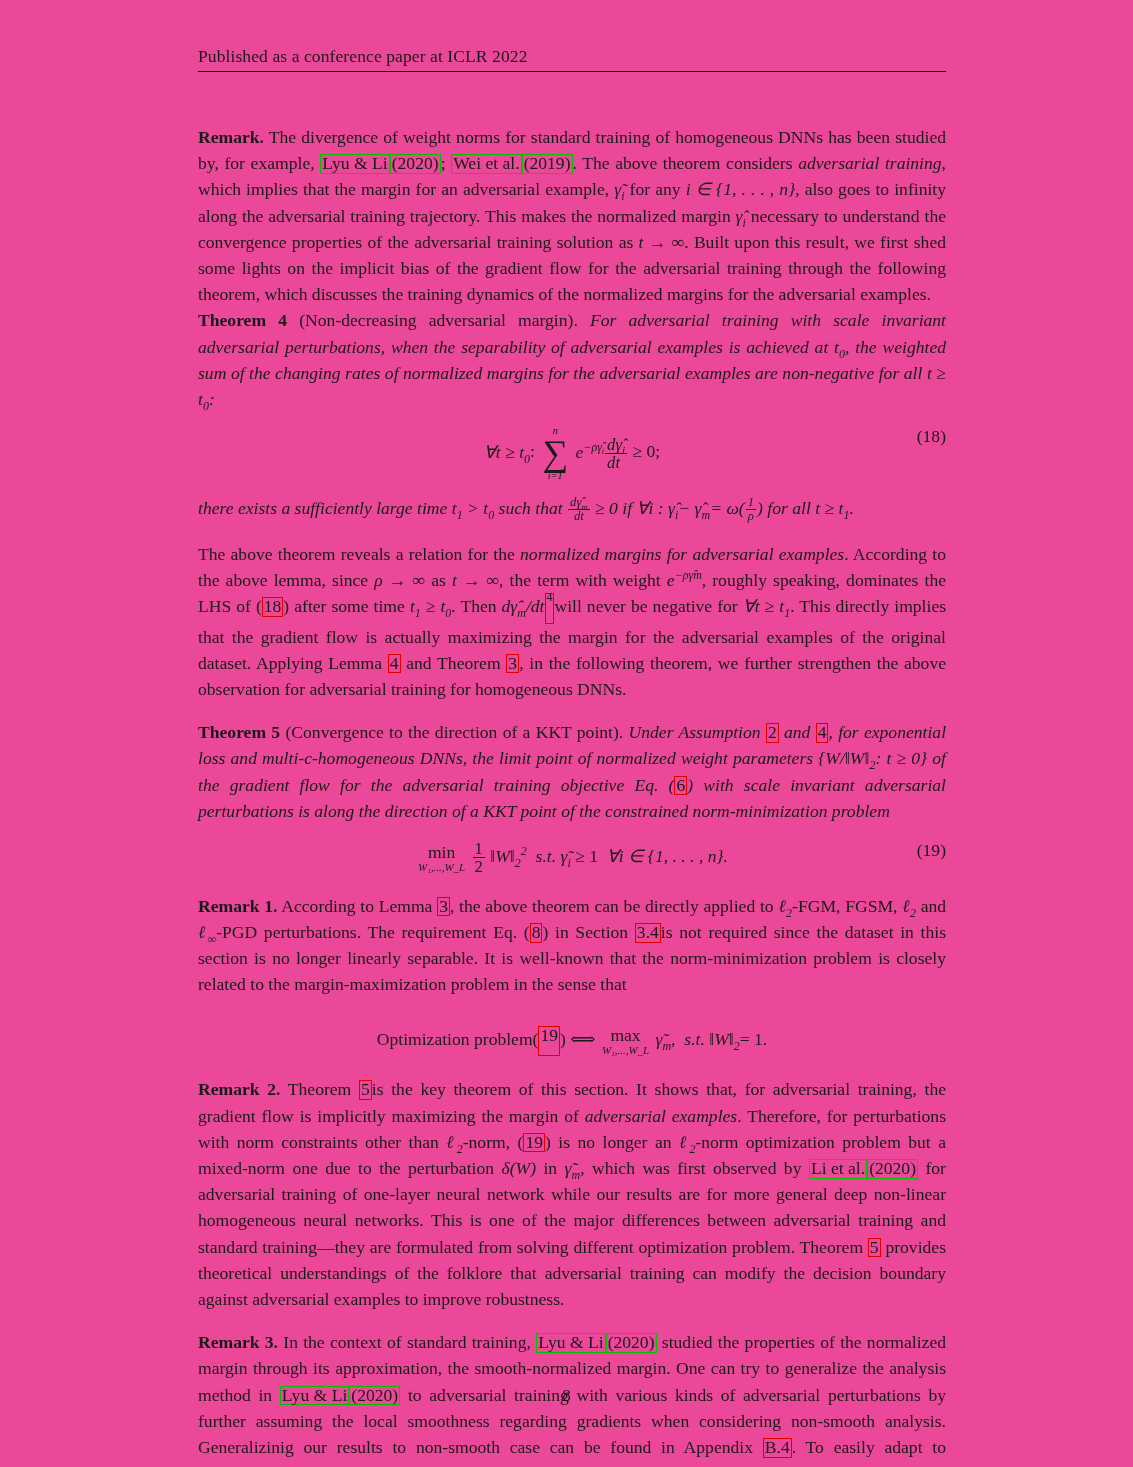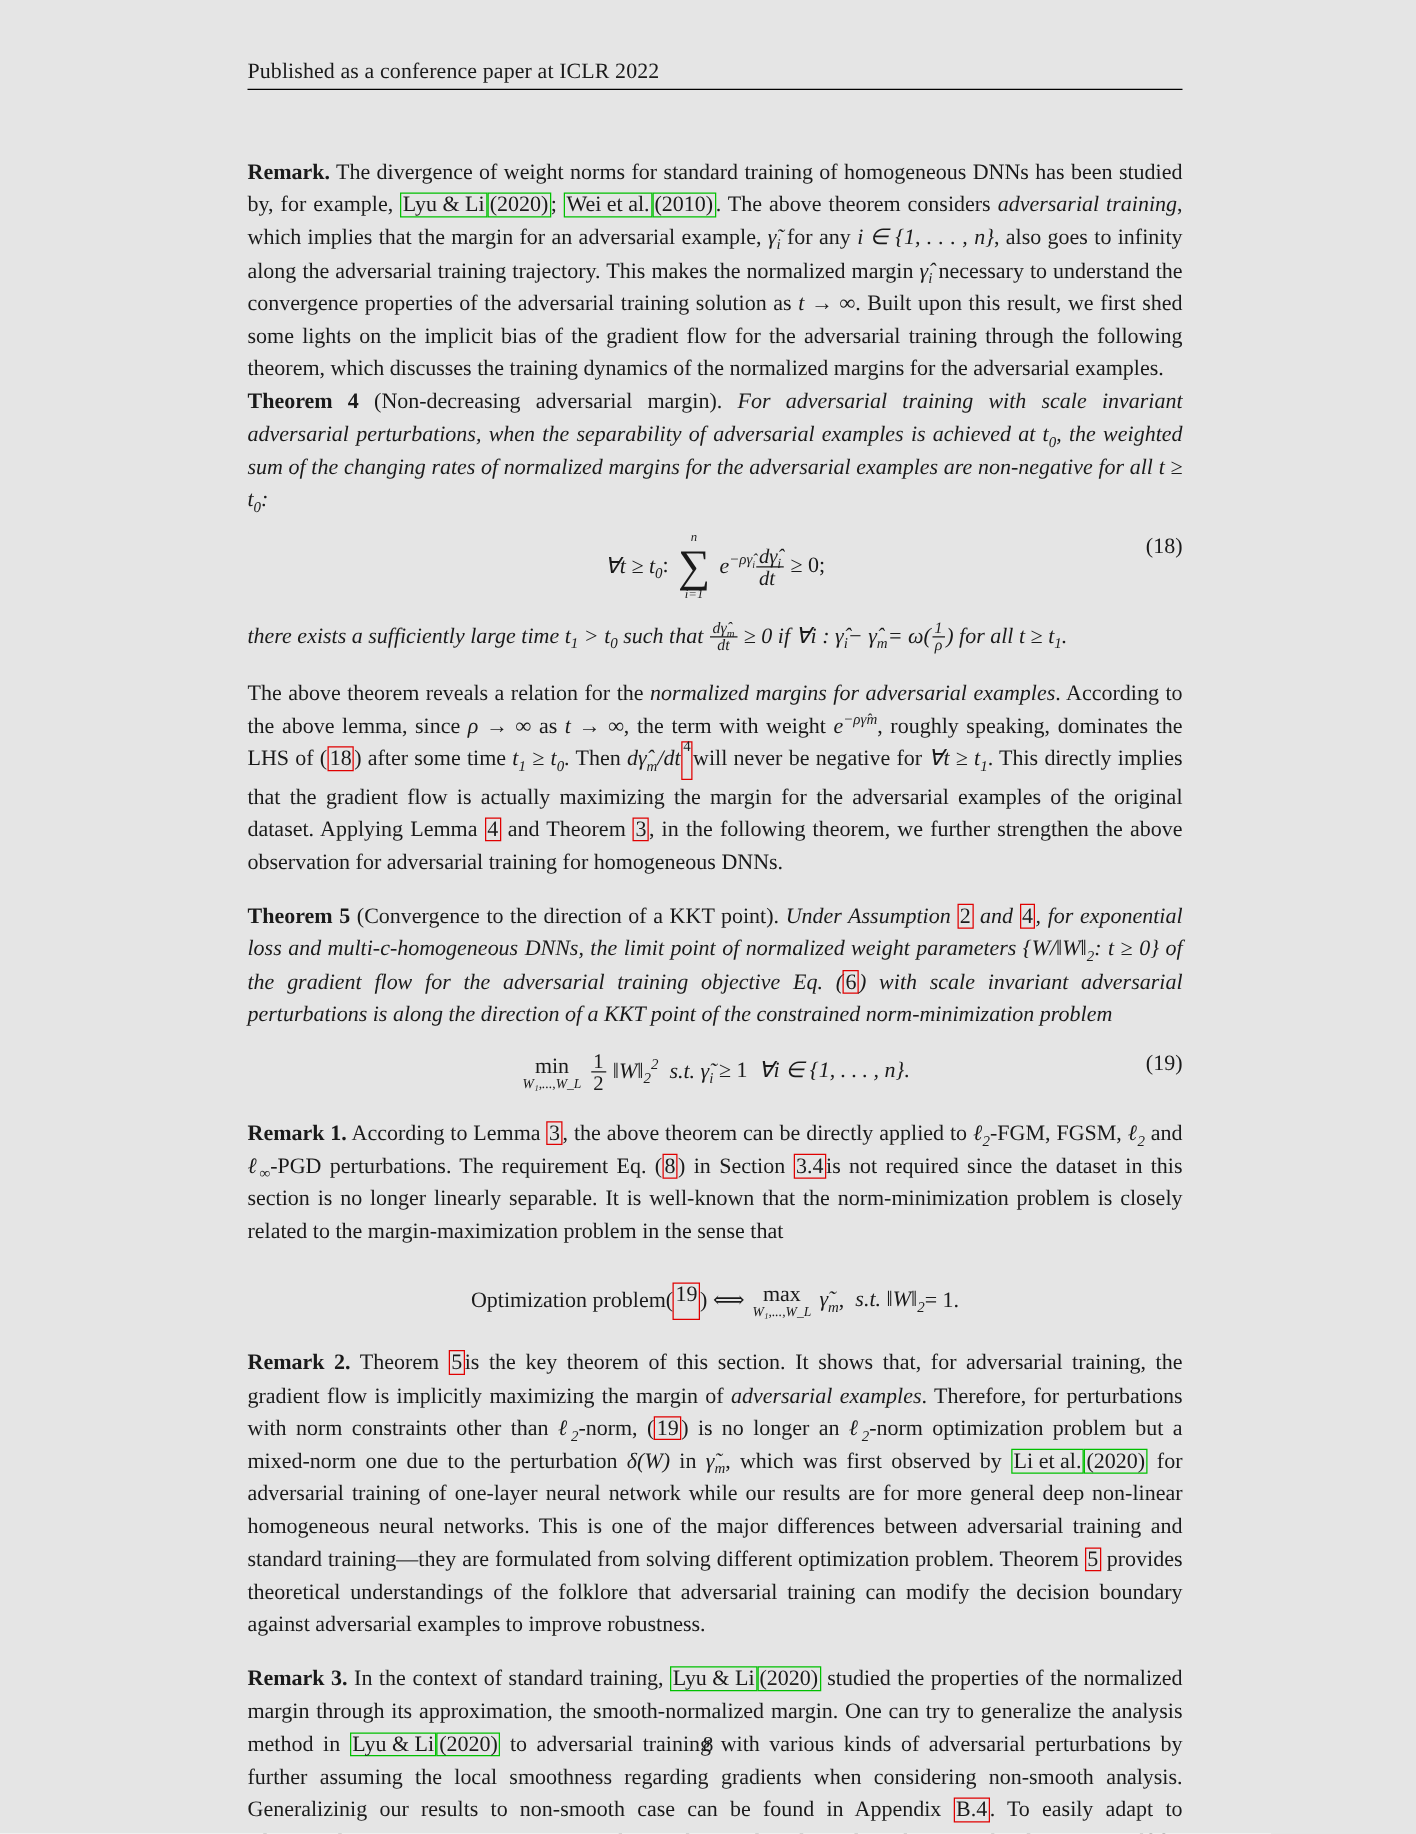--- a/index.html
+++ b/index.html
@@ -9,21 +9,21 @@
   }
   body {
     font-family: "Liberation Serif", "DejaVu Serif", serif;
     color: #1a1a1a;
   }
   .page {
     position: relative;
     width: 1133px;
     height: 1467px;
     margin: 0 auto;
-    background: #e5e5e5;
+    background: #ec4899;
     overflow: hidden;
   }
   .content {
     position: absolute;
     left: 198px;
     top: 46px;
     width: 748px;
   }
   
   .runhead {
@@ -158,21 +158,21 @@
 <div class="page">
   <div class="content">
 
     <div class="runhead">Published as a conference paper at ICLR 2022</div>
     <div class="runhead-rule"></div>
 
     <p class="body">
       <span class="lead">Remark.</span>
       <span>The divergence of weight norms for standard training of homogeneous DNNs has been studied by, for example,</span>
       <span class="cite">Lyu &amp; Li</span><span class="cite">(2020)</span><span>;</span>
-      <span class="cite">Wei et al.</span><span class="cite">(2010)</span><span>. The above theorem considers</span>
+      <span class="cite">Wei et al.</span><span class="cite">(2019)</span><span>. The above theorem considers</span>
       <span class="it">adversarial training</span><span>, which implies that the margin for an adversarial example,</span>
       <span class="math"><span>γ̃</span><sub>i</sub></span>
       <span>for any</span>
       <span class="math">i ∈ {1, . . . , n}</span><span>, also goes to infinity along the adversarial training trajectory. This makes the normalized margin</span>
       <span class="math"><span>γ̂</span><sub>i</sub></span>
       <span>necessary to understand the convergence properties of the adversarial training solution as</span>
       <span class="math">t → ∞</span><span>. Built upon this result, we first shed some lights on the implicit bias of the gradient flow for the adversarial training through the following theorem, which discusses the training dynamics of the normalized margins for the adversarial examples.</span>
     </p>
 
     <p class="body tight">

